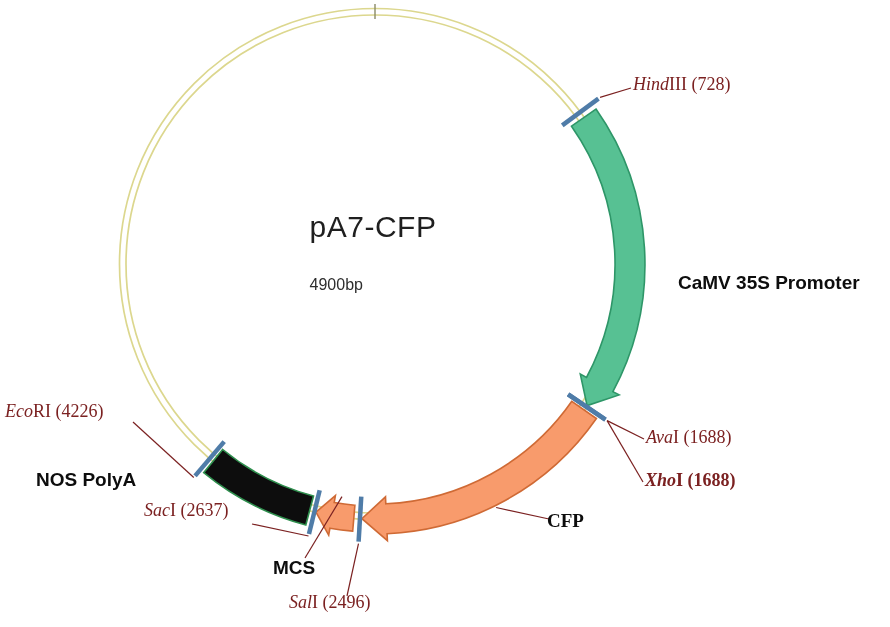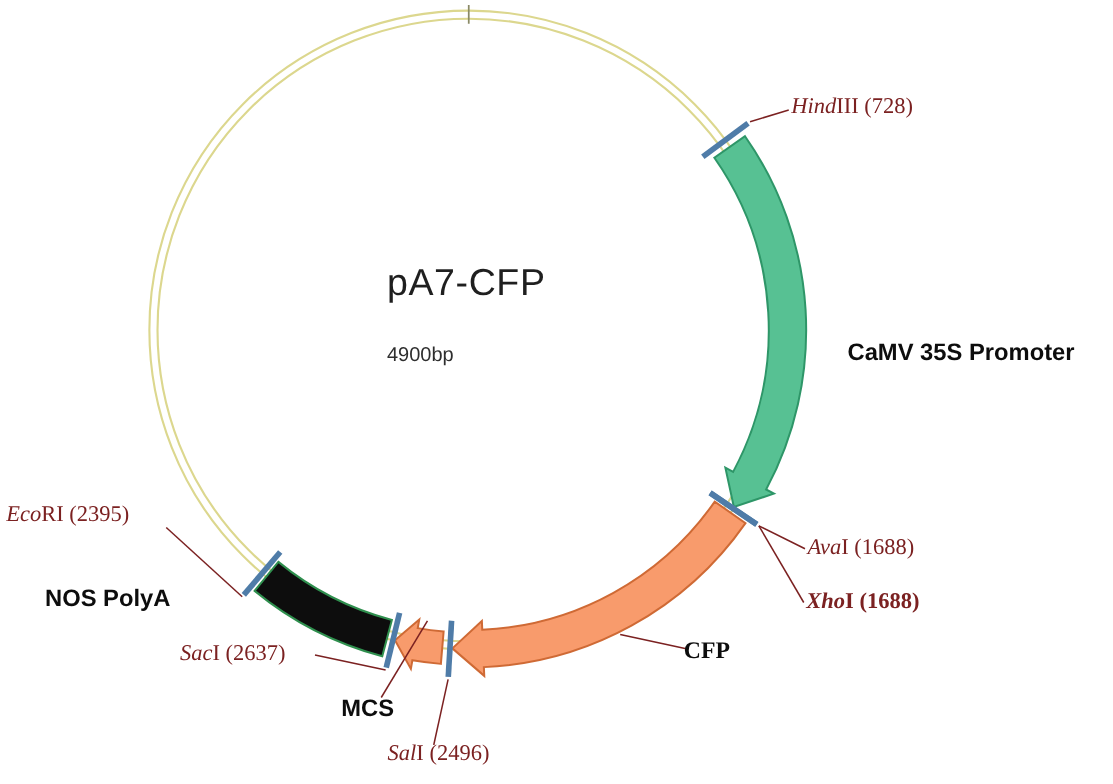--- a/index.html
+++ b/index.html
@@ -53,22 +53,22 @@
     </svg>
 
   <div class="center-block">
     <div class="plasmid-name">pA7-CFP</div>
     <div class="plasmid-size">4900bp</div>
   </div>
 
   <div class="site-label" style="left: 633px; top: 74px;"><span class="it">Hind</span><span>III (728)</span></div>
   <div class="site-label" style="left: 646px; top: 427px;"><span class="it">Ava</span><span>I (1688)</span></div>
   <div class="site-label" style="left: 645px; top: 470px; font-weight: bold;"><span class="it">Xho</span><span>I (1688)</span></div>
-  <div class="site-label" style="left: 289px; top: 592px; margin-left: 21px;"><span class="it">Sal</span><span>I (2496)</span></div>
-  <div class="site-label" style="left: 144px; top: 512px;"><span class="it">Sac</span><span>I (2637)</span></div>
-  <div class="site-label" style="left: 5px; top: 401px;"><span class="it">Eco</span><span>RI (2395)</span></div>
+  <div class="site-label" style="left: 289px; top: 592px;"><span class="it">Sal</span><span>I (2496)</span></div>
+  <div class="site-label" style="left: 144px; top: 500px;"><span class="it">Sac</span><span>I (2637)</span></div>
+  <div class="site-label" style="left: 5px; top: 401px;"><span class="it">Eco</span><span>RI (4226)</span></div>
 
   <div class="feat-label" style="left: 678px; top: 248px; margin-top: 24px;">CaMV 35S Promoter</div>
   <div class="feat-label" style="left: 547px; top: 510px; font-family: Liberation Serif, serif;">CFP</div>
   <div class="feat-label" style="left: 273px; top: 557px;">MCS</div>
   <div class="feat-label" style="left: 36px; top: 469px;">NOS PolyA</div>
 
 </div>
 
 </body></html>

